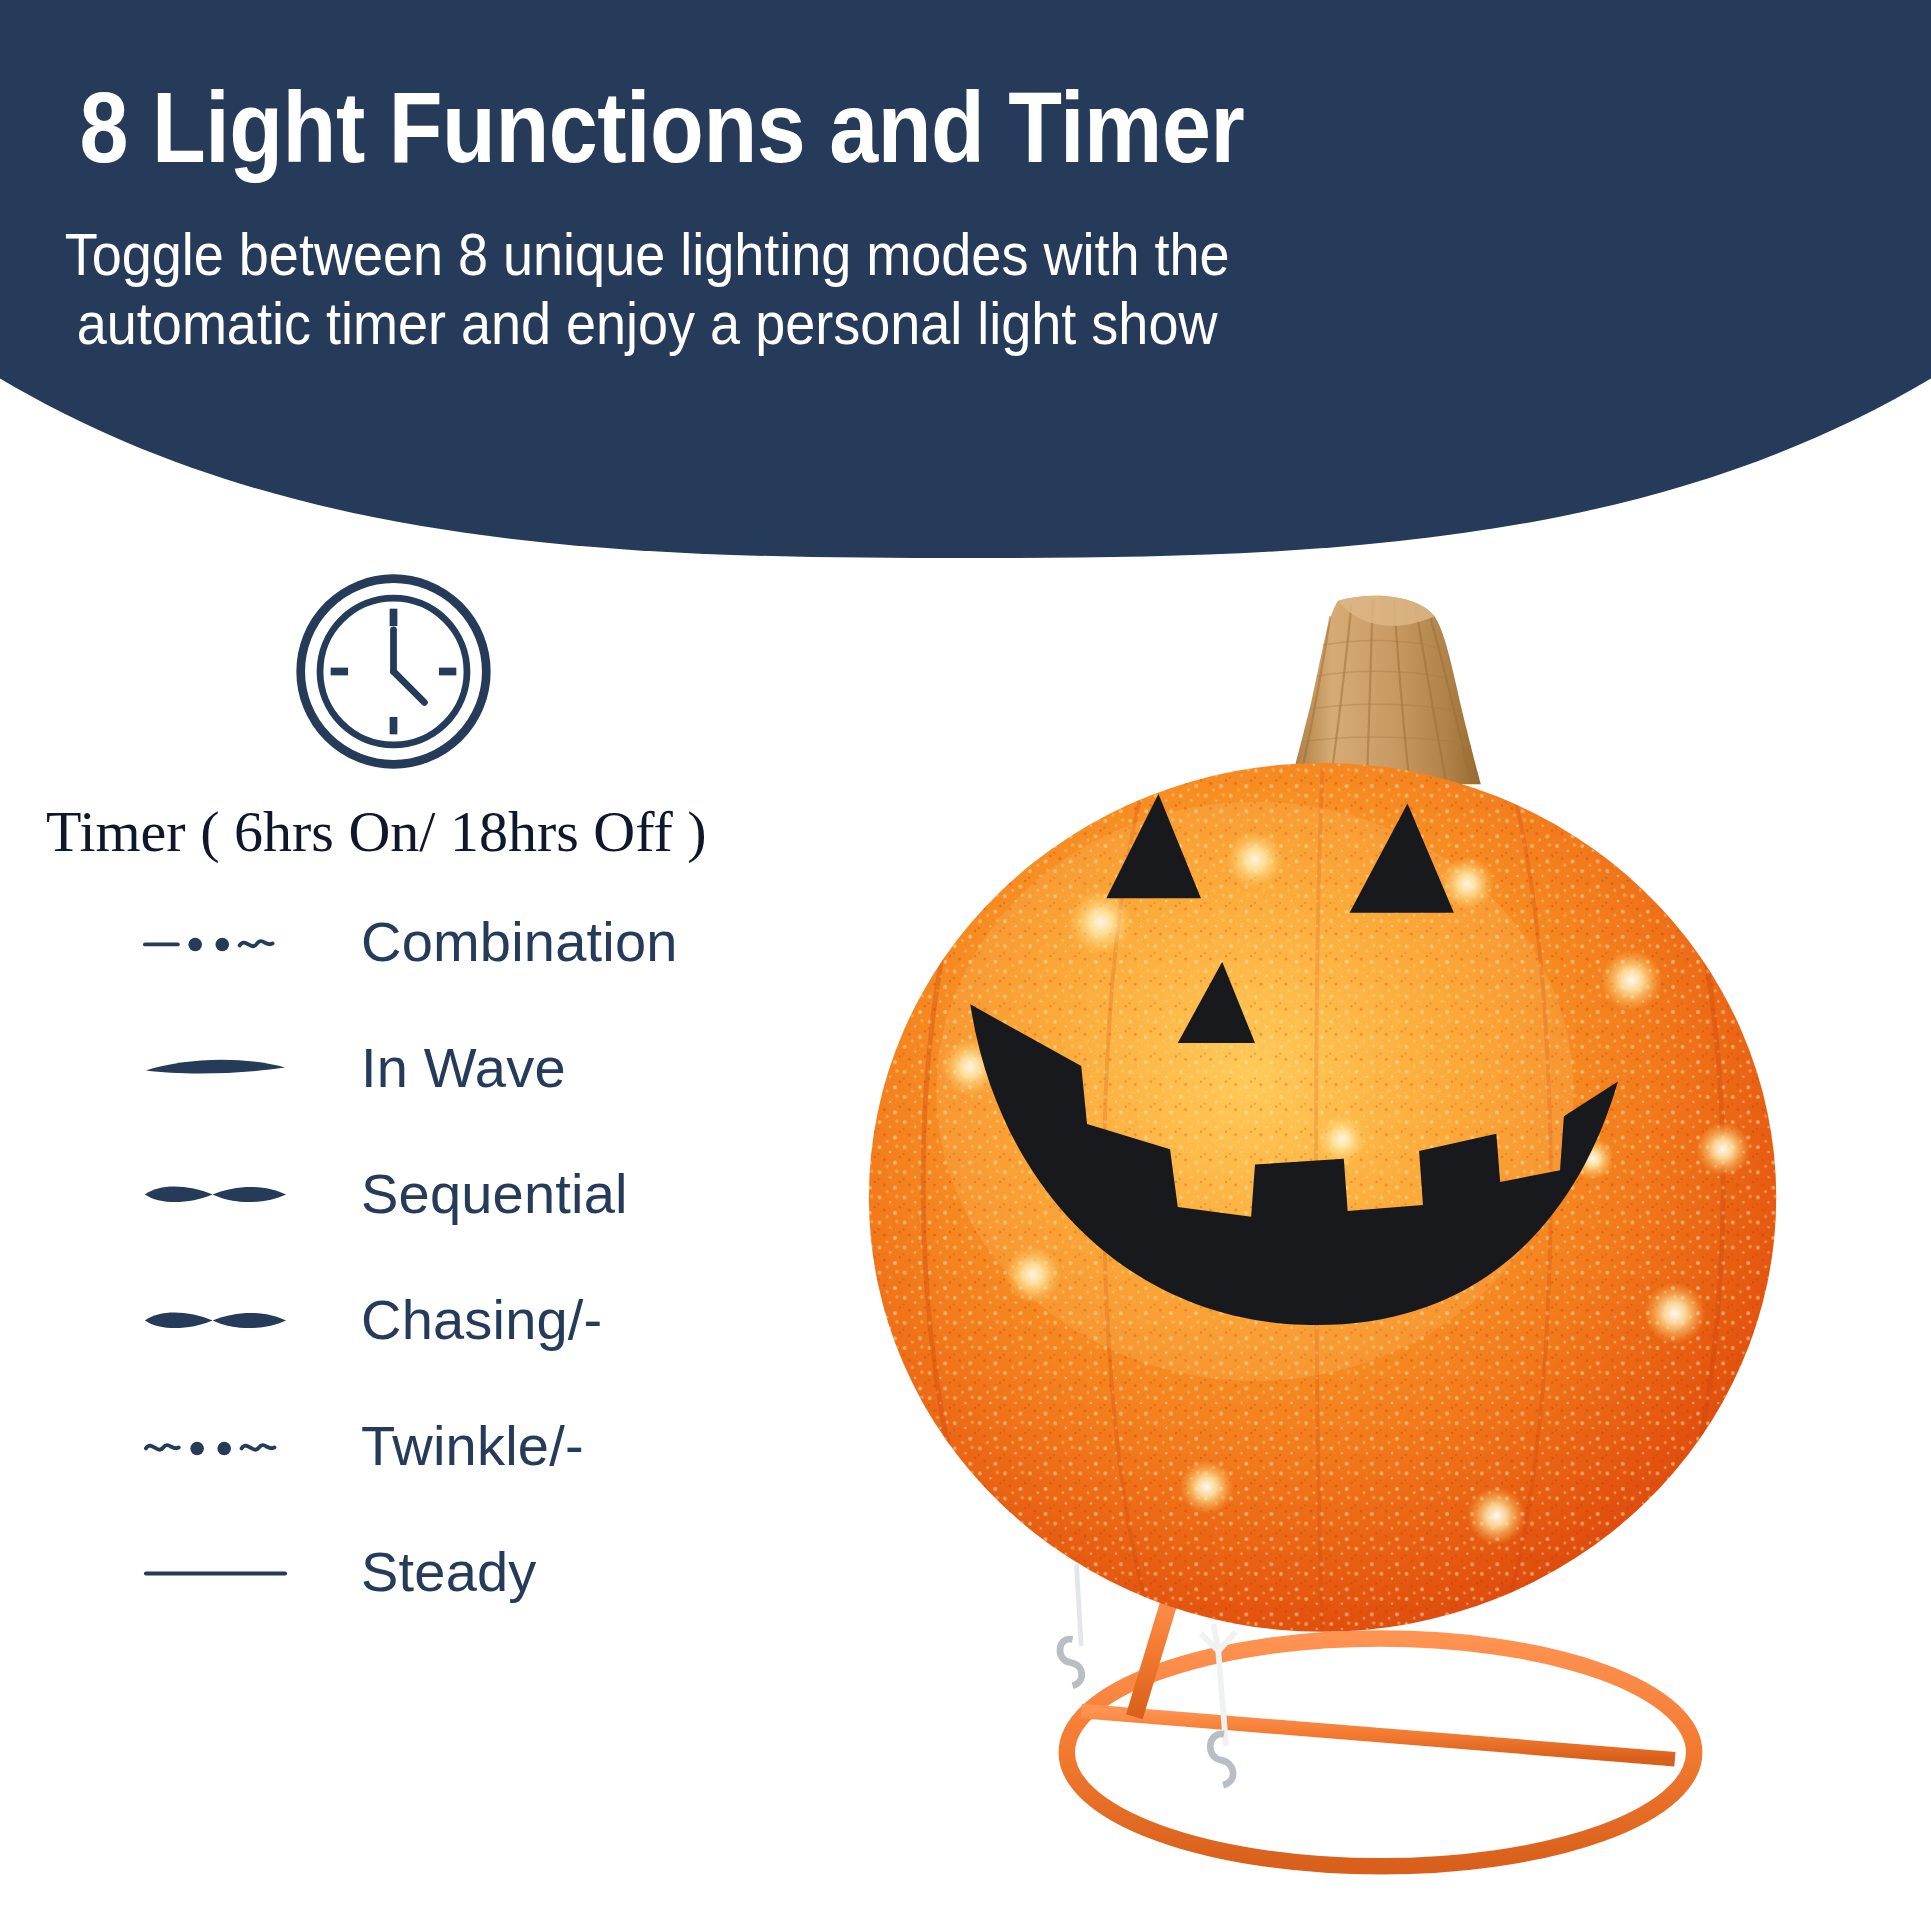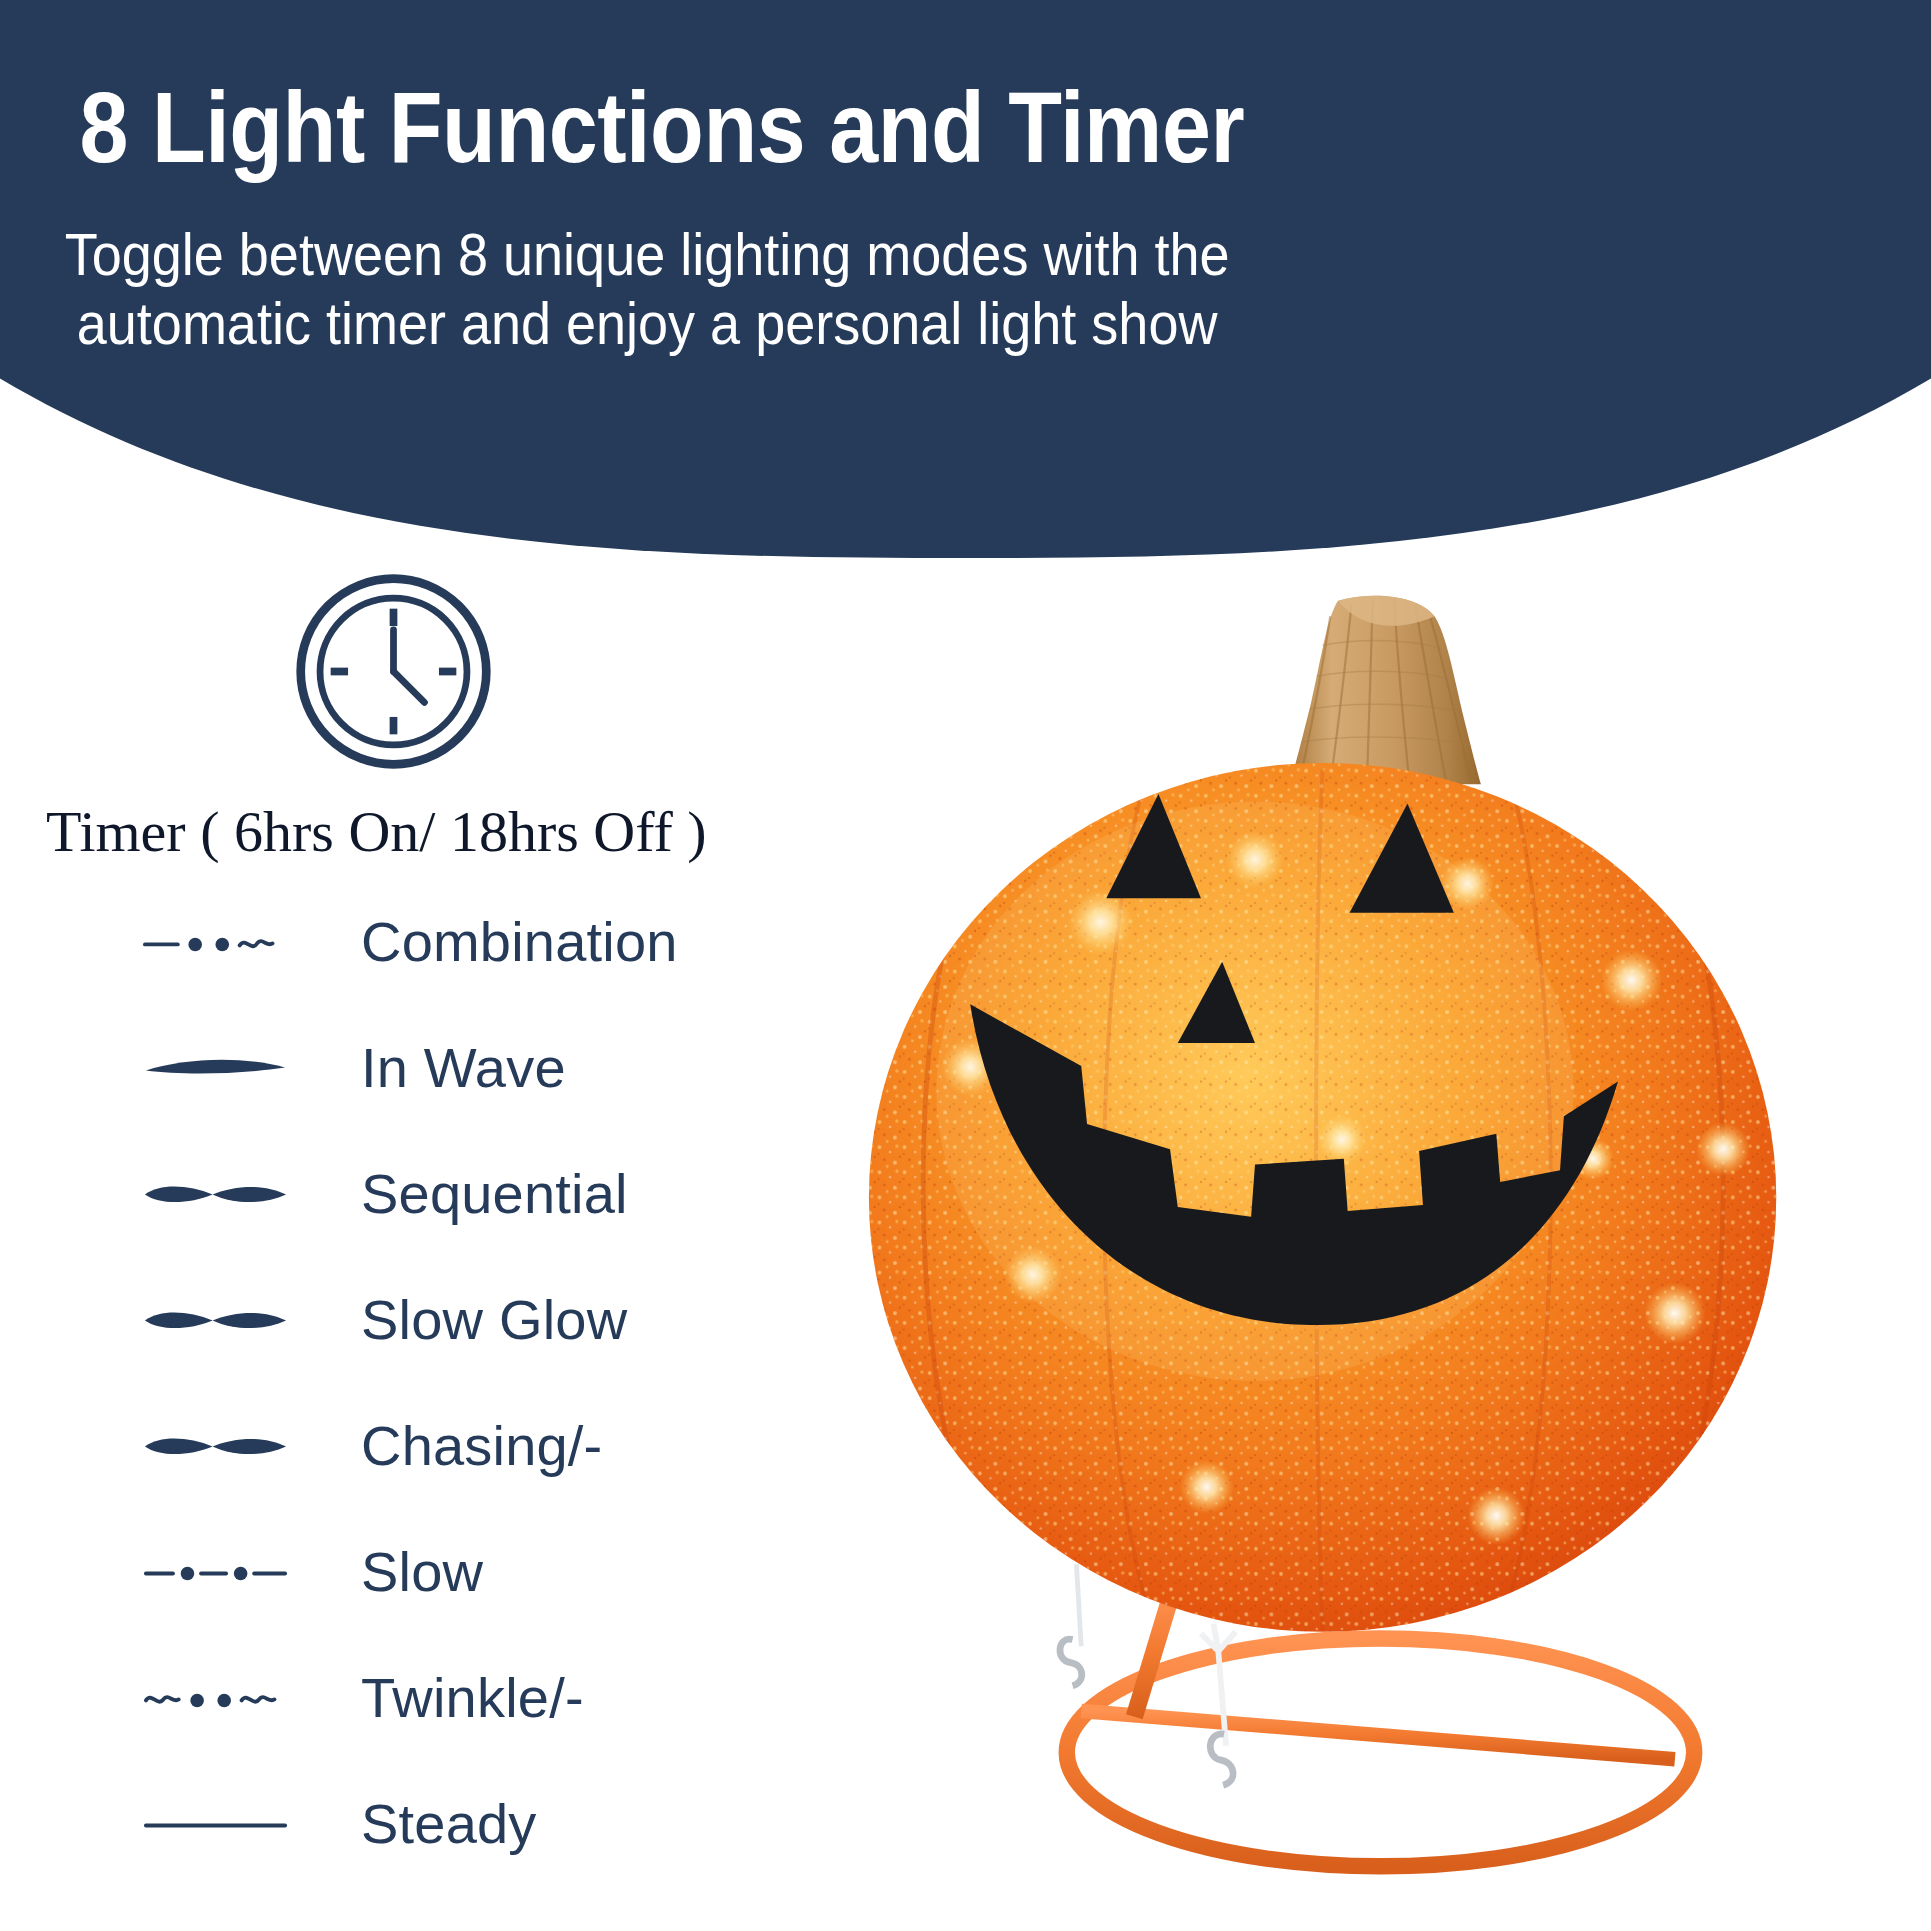--- a/index.html
+++ b/index.html
@@ -214,52 +214,31 @@
     <div class="function-row">
       <span class="fn-symbol">
         <svg width="145" height="39" viewBox="0 0 150 40">
           <path d="M2,20 C18,8 48,10 72,20 C48,30 18,31 2,20 Z" fill="#253B59"></path>
           <path d="M72,20 C96,10 126,9 148,20 C126,30 96,31 72,20 Z" fill="#253B59"></path>
         </svg>
       </span>
       <span class="fn-label">Sequential</span>
     </div>
 
+
     <div class="function-row">
       <span class="fn-symbol">
         <svg width="145" height="39" viewBox="0 0 150 40">
           <path d="M2,20 C18,8 48,10 72,20 C48,30 18,31 2,20 Z" fill="#253B59"></path>
           <path d="M72,20 C96,10 126,9 148,20 C126,30 96,31 72,20 Z" fill="#253B59"></path>
         </svg>
       </span>
-      <span class="fn-label">Slow Glow</span>
-    </div>
-
-    <div class="function-row">
-      <span class="fn-symbol">
-        <svg width="145" height="39" viewBox="0 0 150 40">
-          <path d="M2,20 C18,8 48,10 72,20 C48,30 18,31 2,20 Z" fill="#253B59"></path>
-          <path d="M72,20 C96,10 126,9 148,20 C126,30 96,31 72,20 Z" fill="#253B59"></path>
-        </svg>
-      </span>
       <span class="fn-label">Chasing/-</span>
     </div>
 
-    <div class="function-row">
-      <span class="fn-symbol">
-        <svg width="145" height="39" viewBox="0 0 150 40">
-          <line x1="3" y1="21" x2="31" y2="21" stroke="#253B59" stroke-width="4" stroke-linecap="round"></line>
-          <circle cx="46" cy="21" r="7" fill="#253B59"></circle>
-          <line x1="60" y1="21" x2="86" y2="21" stroke="#253B59" stroke-width="4" stroke-linecap="round"></line>
-          <circle cx="101" cy="21" r="7" fill="#253B59"></circle>
-          <line x1="115" y1="21" x2="147" y2="21" stroke="#253B59" stroke-width="4" stroke-linecap="round"></line>
-        </svg>
-      </span>
-      <span class="fn-label">Slow</span>
-    </div>
 
     <div class="function-row">
       <span class="fn-symbol">
         <svg width="145" height="39" viewBox="0 0 150 40">
           <path d="M3,22 C9,13 15,29 21,21 C26,14 31,25 37,21" fill="none" stroke="#253B59" stroke-width="4" stroke-linecap="round"></path>
           <circle cx="56" cy="22" r="7" fill="#253B59"></circle>
           <circle cx="84" cy="22" r="7" fill="#253B59"></circle>
           <path d="M102,22 C108,13 114,29 120,21 C125,14 130,25 136,21" fill="none" stroke="#253B59" stroke-width="4" stroke-linecap="round"></path>
         </svg>
       </span>

